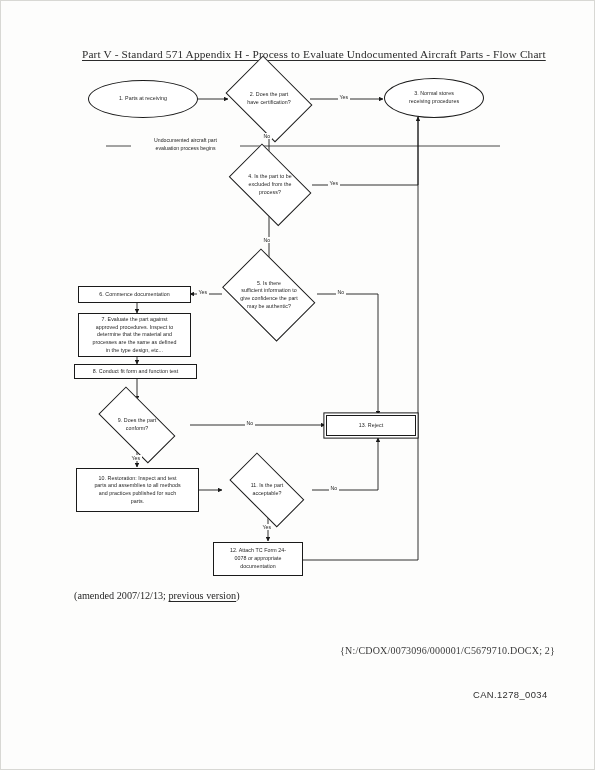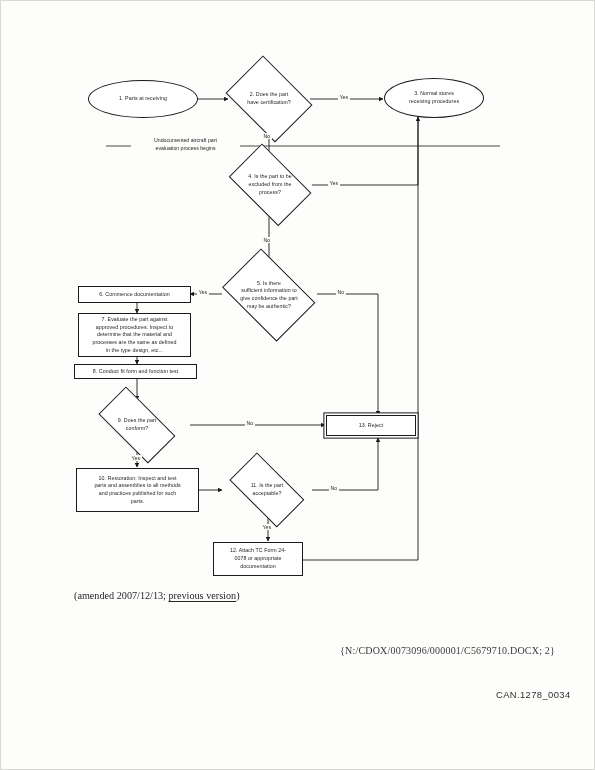--- a/index.html
+++ b/index.html
@@ -145,34 +145,35 @@
     top: 645px;
     font-family: "Liberation Serif", serif;
     font-size: 10px;
     color: #3a3a3a;
     letter-spacing: 0.2px;
     white-space: nowrap;
   }
 
   .page-id {
     position: absolute;
-    left: 496px;
+    left: 473px;
     top: 689px;
     font-family: "Liberation Sans", sans-serif;
     font-size: 9.4px;
     color: #2e2e2e;
     letter-spacing: 0.4px;
     white-space: nowrap;
   }
 </style>
 </head>
 <body>
 
 <div class="page">
 
+  <div class="doc-title">Part V - Standard 571 Appendix H - Process to Evaluate Undocumented Aircraft Parts - Flow Chart</div>
 
   <div class="chart">
 
     <svg width="595" height="770">
       <defs>
         <marker id="ah" viewBox="0 0 10 10" refX="9" refY="5" markerWidth="5" markerHeight="5" orient="auto-start-reverse">
           <path d="M 0 0 L 10 5 L 0 10 z" fill="#1a1a1a"></path>
         </marker>
       </defs>
       <g stroke="#1a1a1a" stroke-width="0.9" fill="none">

